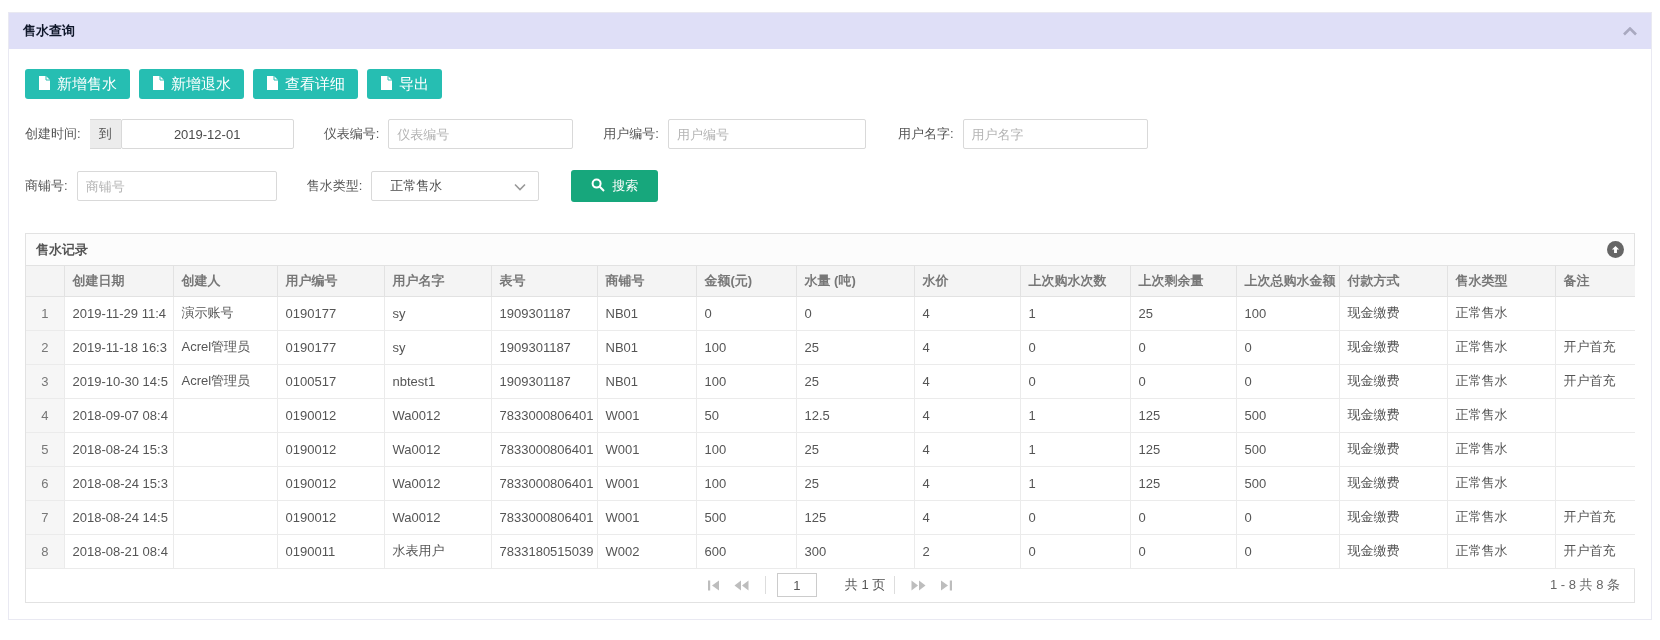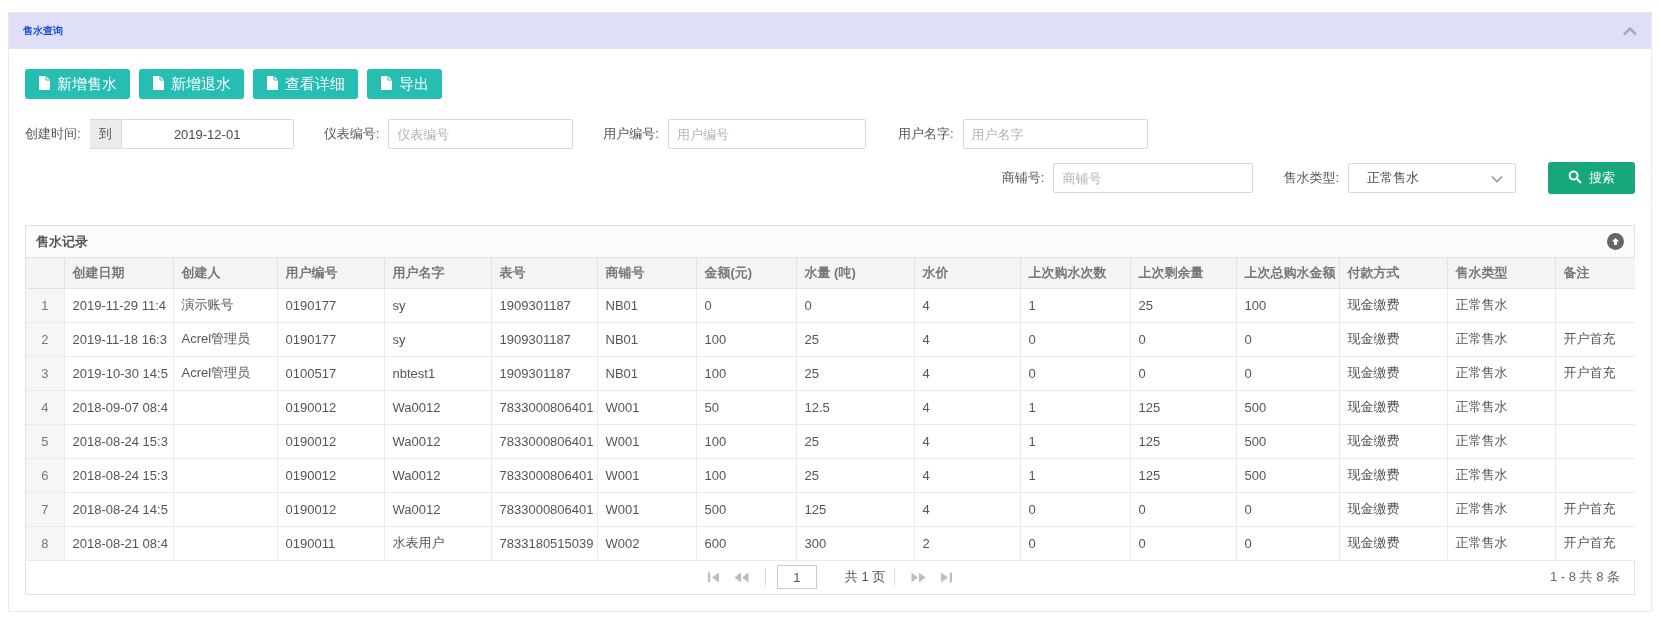--- a/index.html
+++ b/index.html
@@ -15,36 +15,36 @@
   }
   .portlet{
     position:absolute;left:8px;top:12px;width:1644px;
     border:1px solid #e9e9f2;background:#fff;
   }
   .portlet-header{
     height:36px;background:var(--header-bg);
     display:flex;align-items:center;justify-content:space-between;
     padding:0 14px;
   }
-  .portlet-title{font-weight:bold;color:#1d4ed8;font-size:10px;}
+  .portlet-title{font-weight:bold;color:#0f172a;font-size:13px;}
   .collapse-icon{display:flex;align-items:center;cursor:pointer;}
   .portlet-body{padding:16px 16px 16px;background:#fff;}
 
   
   .toolbar{margin-top:4px;display:flex;}
   .tbtn{
     display:inline-flex;align-items:center;gap:7px;height:30px;padding:0 13px;
     background:var(--button-teal);color:#fff;border:none;border-radius:3px;
     font-size:15px;margin-right:9px;cursor:pointer;font-family:inherit;
   }
   .tbtn svg{flex:0 0 auto;}
 
   
   .filter-row{display:flex;align-items:center;margin-top:20px;}
-  .filter-row.second{margin-top:13px;justify-content:flex-end;}
+  .filter-row.second{margin-top:21px;}
   .fgroup{display:flex;align-items:center;}
   .flabel{color:#555;margin-right:9px;white-space:nowrap;}
   .finput{
     height:30px;border:1px solid #d9d9d9;border-radius:2px;padding:0 8px;
     font-size:13px;color:#555;font-family:inherit;outline:none;background:#fff;
   }
   .finput::placeholder{color:#b4b4b4;}
   .finput.date{width:173px;text-align:center;color:#4a4a4a;}
   .addon{
     height:30px;line-height:28px;padding:0 9px;background:#ececec;color:#555;

